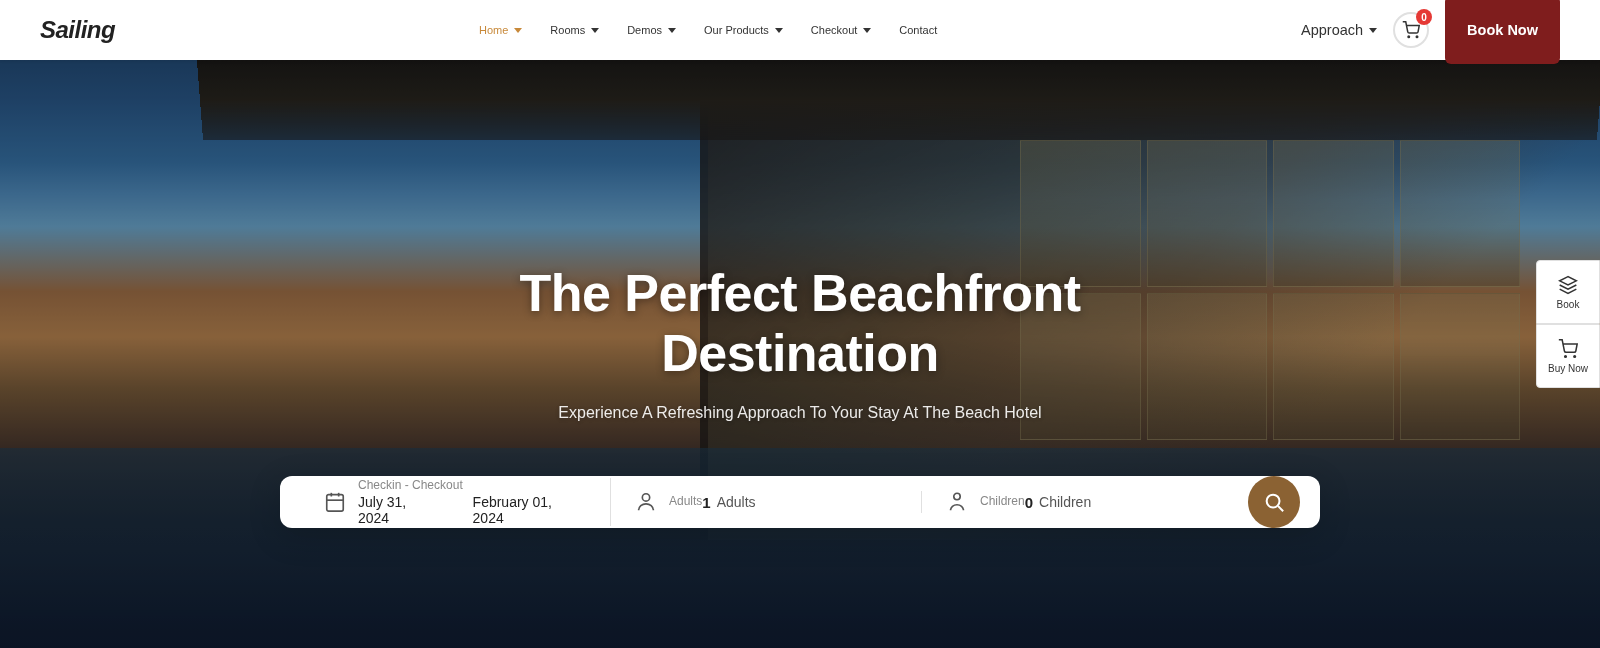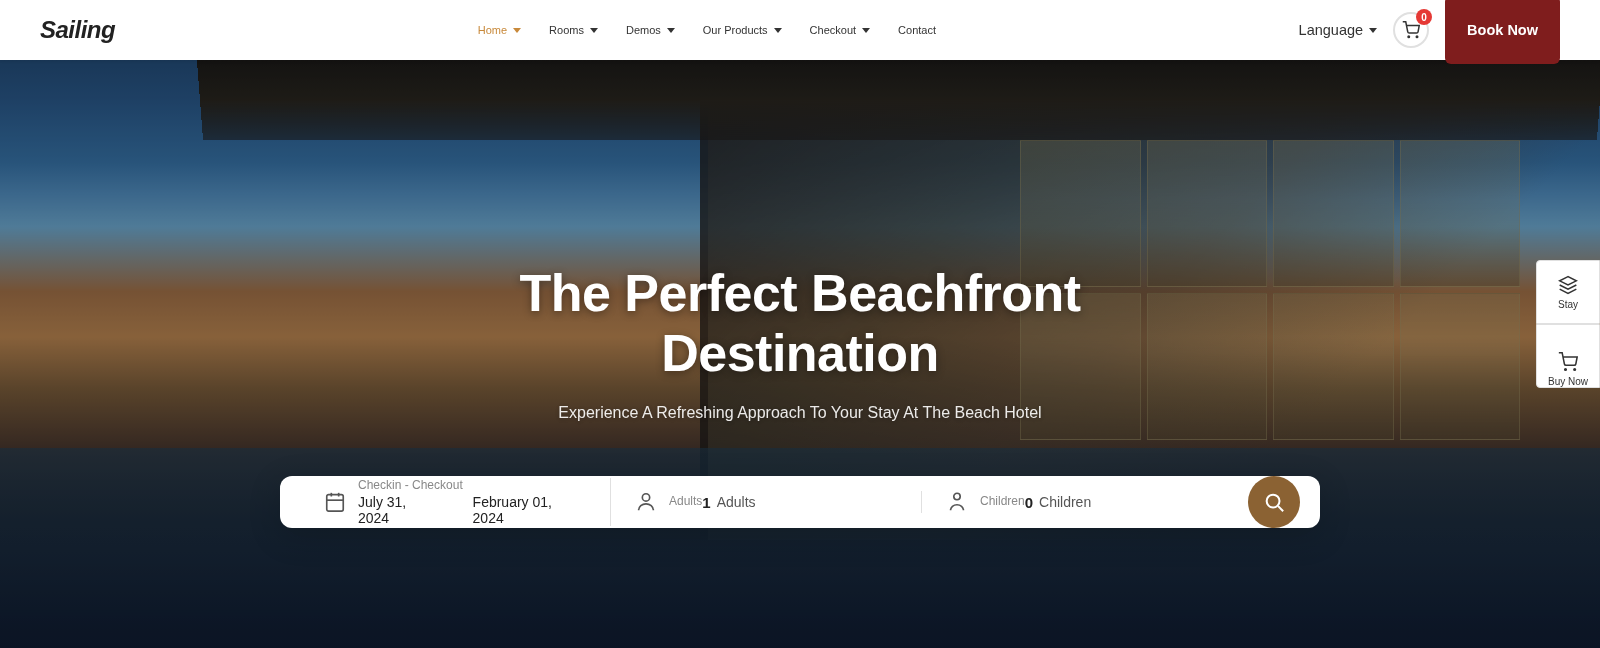--- a/index.html
+++ b/index.html
@@ -360,21 +360,20 @@
       color: #333;
       font-weight: 500;
     }
 
     .side-widget:first-child {
       border-radius: 4px 0 0 0;
     }
 
     .side-widget:last-child {
       border-radius: 0 0 0 4px;
-      justify-content: flex-end;
     }
 
     
     svg {
       display: block;
     }
   </style>
 </head>
 <body>
 
@@ -402,21 +401,21 @@
       <span>Checkout</span>
       <span class="chevron"></span>
     </li>
     <li>
       <span>Contact</span>
     </li>
   </ul>
 
   <div class="nav-right">
     <div class="lang-btn">
-      <span>Language</span>
+      <span>Approach</span>
       <span class="chevron"></span>
     </div>
 
     <div class="cart-btn">
       <svg width="18" height="18" viewBox="0 0 24 24" fill="none" stroke="#333" stroke-width="2">
         <circle cx="9" cy="21" r="1"></circle>
           <circle cx="20" cy="21" r="1"></circle>
         <path d="M1 1h4l2.68 13.39a2 2 0 0 0 2 1.61h9.72a2 2 0 0 0 2-1.61L23 6H6"></path>
       </svg>
       <span class="cart-badge">0</span>
@@ -513,21 +512,21 @@
   </div>
 </section>
 
 <div class="side-widgets">
   <div class="side-widget">
     <svg width="20" height="20" viewBox="0 0 24 24" fill="none" stroke="#333" stroke-width="1.8">
       <polygon points="12 2 2 7 12 12 22 7 12 2"></polygon>
       <polyline points="2 12 12 17 22 12"></polyline>
       <polyline points="2 17 12 22 22 17"></polyline>
     </svg>
-    <span>Stay</span>
+    <span>Book</span>
   </div>
   <div class="side-widget">
     <svg width="20" height="20" viewBox="0 0 24 24" fill="none" stroke="#333" stroke-width="1.8">
       <circle cx="9" cy="21" r="1"></circle>
         <circle cx="20" cy="21" r="1"></circle>
       <path d="M1 1h4l2.68 13.39a2 2 0 0 0 2 1.61h9.72a2 2 0 0 0 2-1.61L23 6H6"></path>
     </svg>
     <span>Buy Now</span>
   </div>
 </div>

